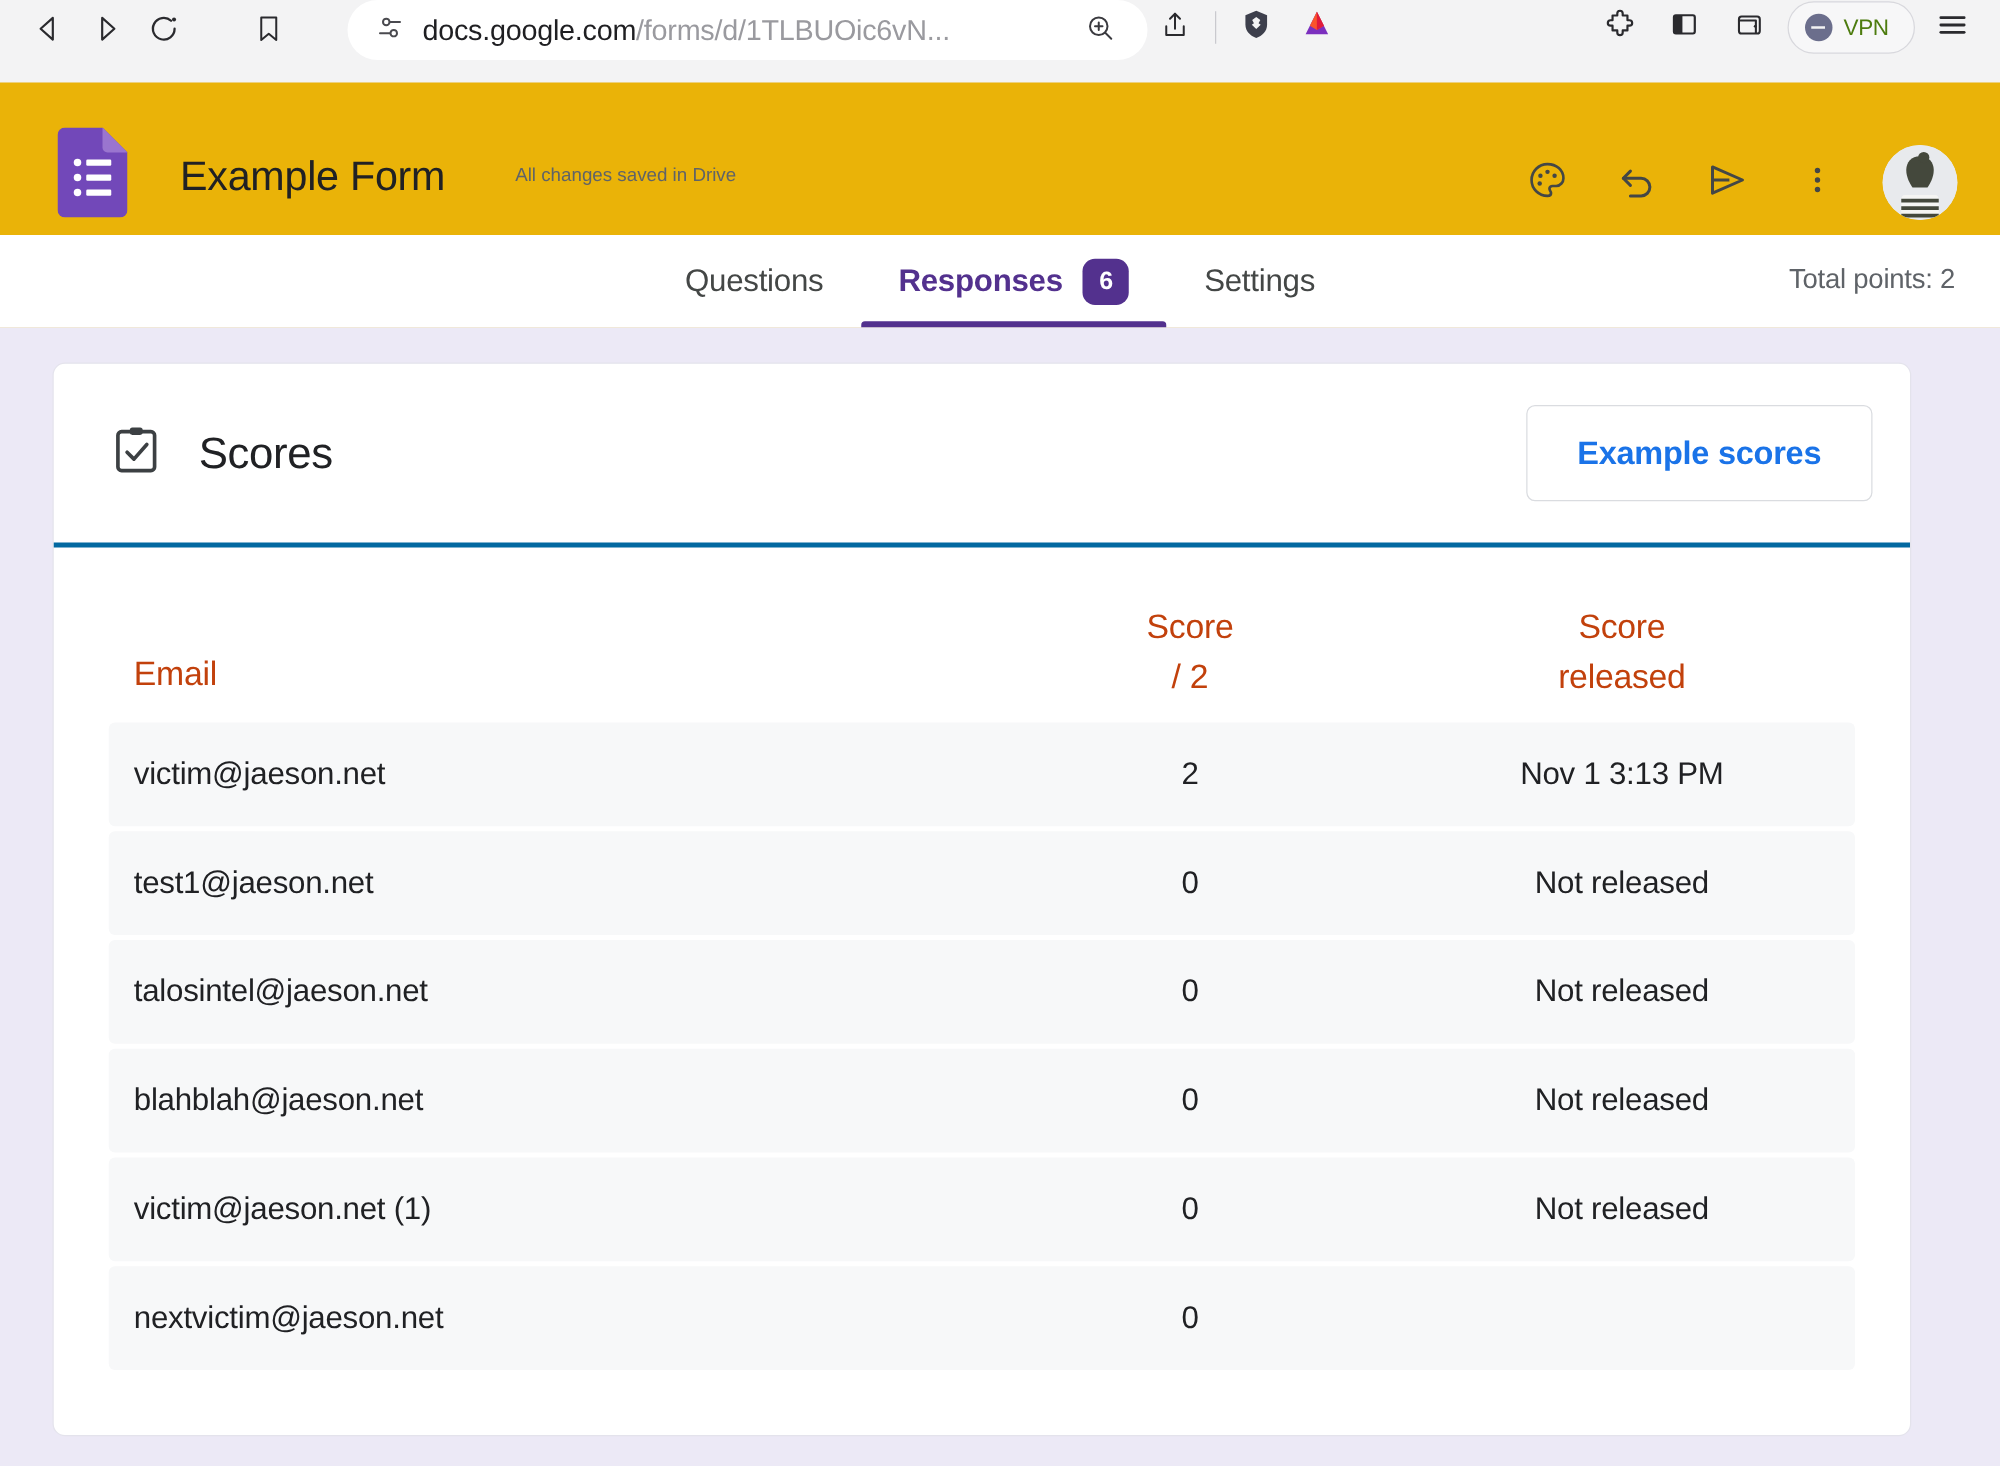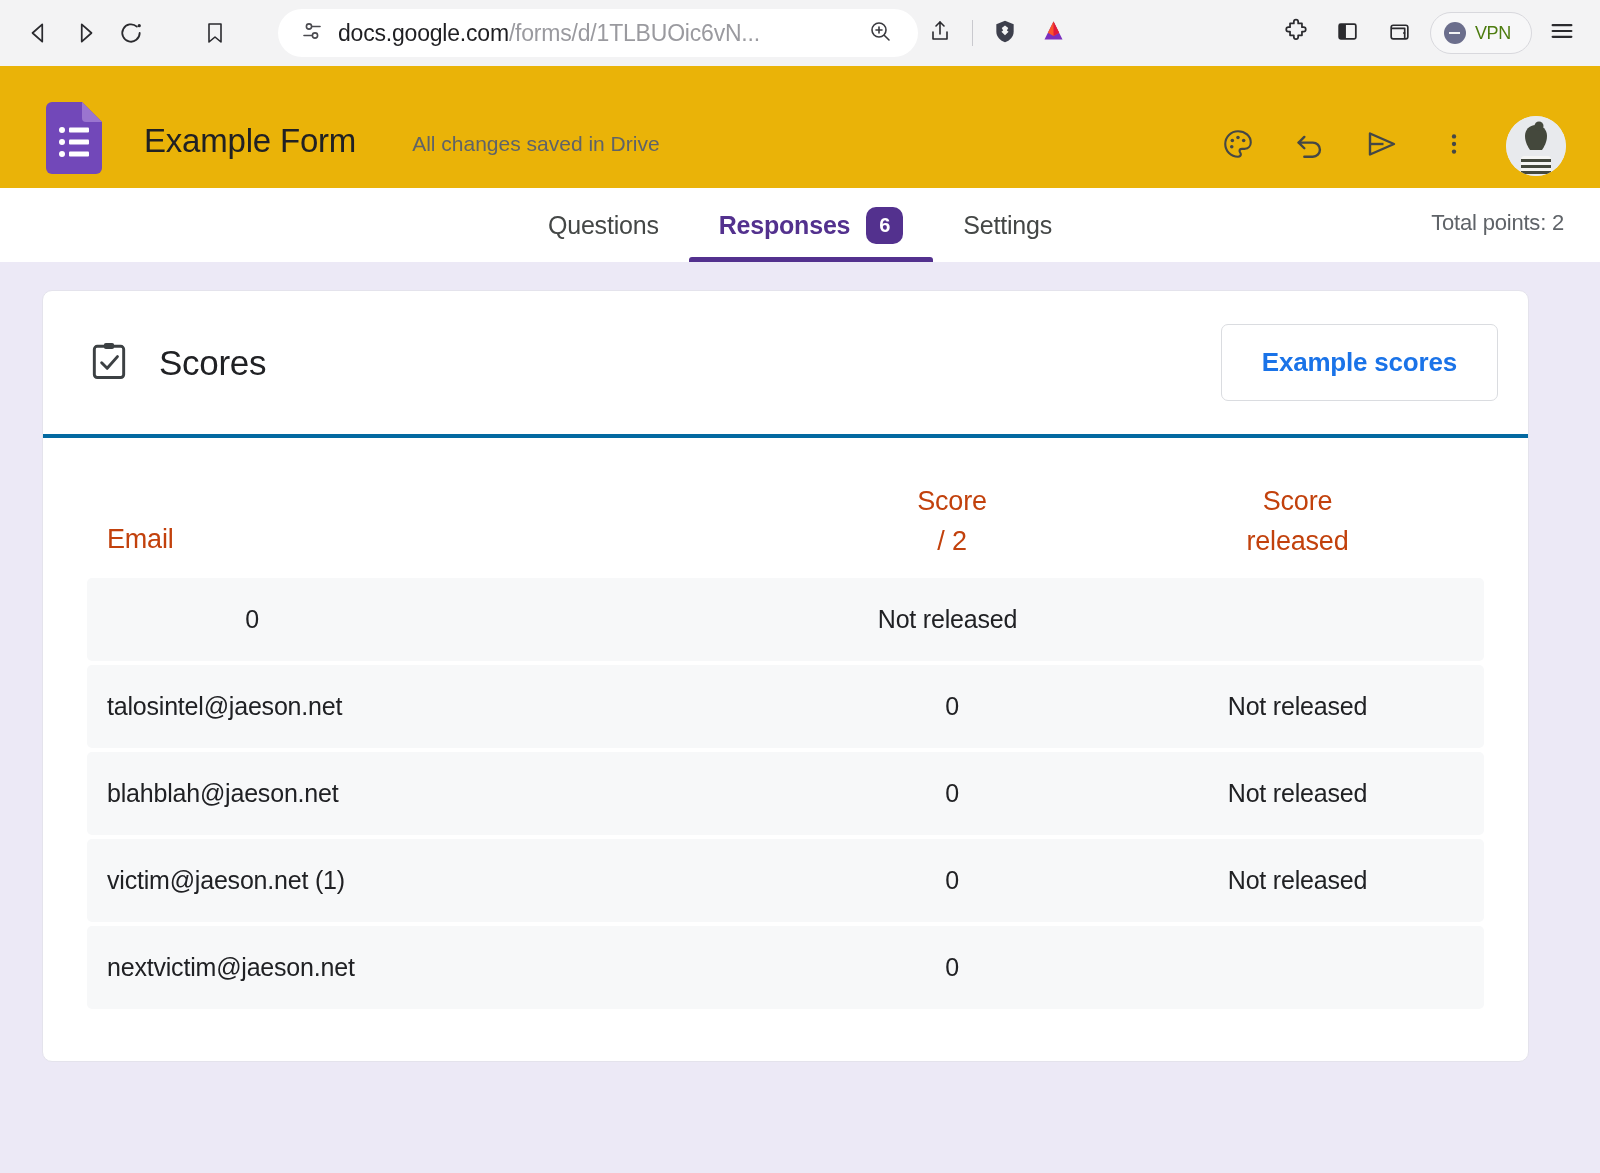--- a/index.html
+++ b/index.html
@@ -8,21 +8,21 @@
     font-family: "Liberation Sans", sans-serif;
     background: #ece9f6;
     overflow: hidden;
   }
 
   
   #browser-chrome {
     height: 66px;
     background: #f3f3f4;
     display: flex;
-    align-items: center;
+    align-items: flex-start;
     padding: 0 16px;
     position: relative;
   }
   .nav-btn {
     width: 46px; height: 46px;
     display: flex; align-items: center; justify-content: center;
     border-radius: 8px;
     color: #2a2a2e;
     flex: 0 0 auto;
   }
@@ -99,21 +99,21 @@
     margin-top: 14px;
   }
   #form-title {
     font-size: 33px;
     color: #202124;
     margin: 34px 0 0 42px;
     white-space: nowrap;
     letter-spacing: -0.2px;
   }
   #save-status {
-    font-size: 21px;
+    font-size: 15px;
     color: #5f6368;
     margin: 44px 0 0 56px;
     white-space: nowrap;
   }
   #header-actions {
     margin-left: auto;
     display: flex;
     align-items: center;
     gap: 16px;
     margin-top: 28px;
@@ -501,20 +501,26 @@
           <div>Score</div>
           <div>/ 2</div>
         </div>
         <div class="c-released hcell">
           <div>Score</div>
           <div>released</div>
         </div>
       </div>
 
       <div class="trow body">
+        <div class="c-email cell">victim@jaeson.net</div>
+        <div class="c-score cell">2</div>
+        <div class="c-released cell">Nov 1 3:13 PM</div>
+      </div>
+      <div class="trow body">
+        <div class="c-email cell">test1@jaeson.net</div>
         <div class="c-score cell">0</div>
         <div class="c-released cell">Not released</div>
       </div>
       <div class="trow body">
         <div class="c-email cell">talosintel@jaeson.net</div>
         <div class="c-score cell">0</div>
         <div class="c-released cell">Not released</div>
       </div>
       <div class="trow body">
         <div class="c-email cell">blahblah@jaeson.net</div>

